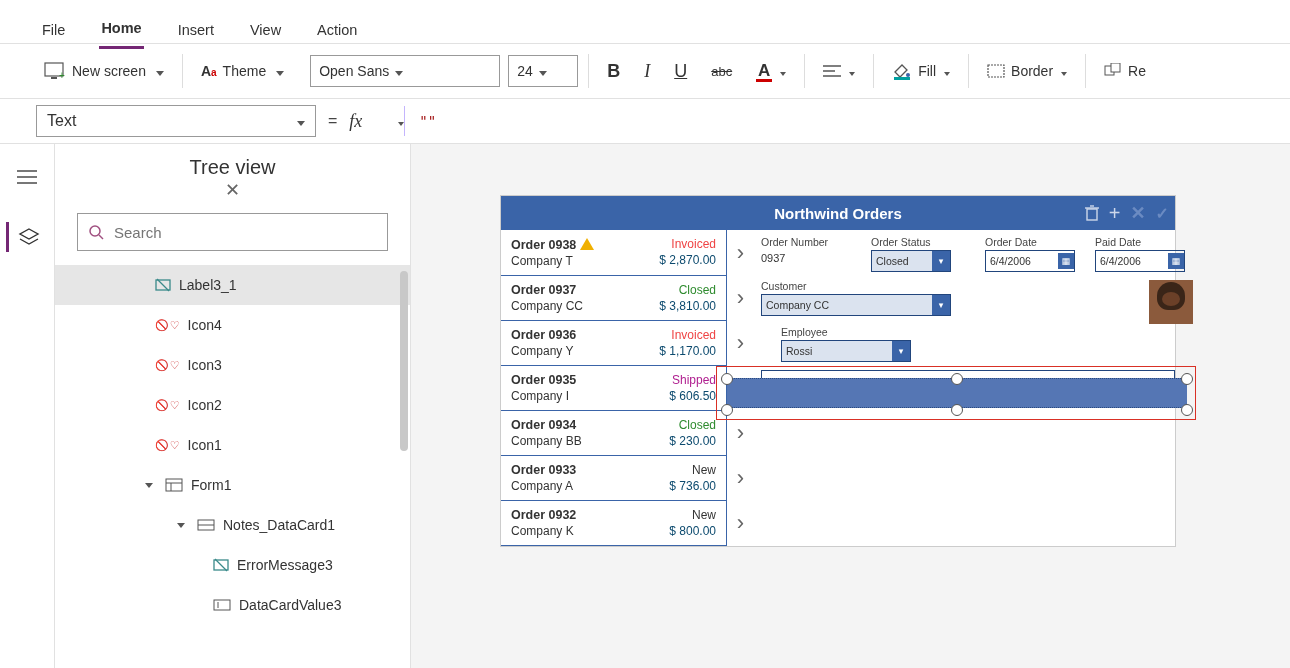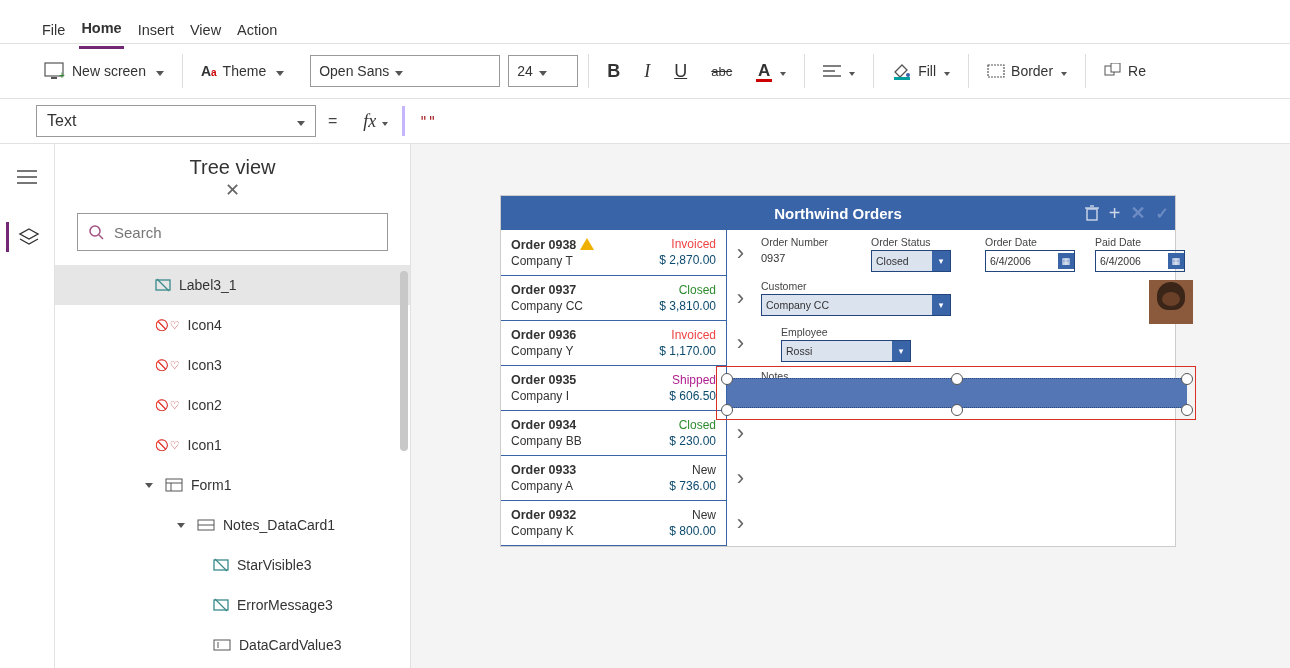--- a/index.html
+++ b/index.html
@@ -1,29 +1,29 @@
 <!DOCTYPE html>
 <html><head>
 <meta charset="utf-8">
 <style>
 * { box-sizing: border-box; margin: 0; padding: 0; font-family: "Segoe UI", Arial, sans-serif; }
 body { background: #fff; width:1290px; height:668px; overflow:hidden; color:#333; }
-.menubar { display:flex; align-items:center; height:44px; border-bottom:1px solid #e1e1e1; padding:16px 20px 0 40px; gap:12px; font-size:14.5px; }
+.menubar { display:flex; align-items:center; height:44px; border-bottom:1px solid #e1e1e1; padding:16px 20px 0 40px; gap:32px; font-size:14.5px; }
 .menubar .item { padding:10px 2px; cursor:pointer; }
 .menubar .item.active { font-weight:600; border-bottom:3px solid #742774; }
 .ribbon { display:flex; align-items:center; height:55px; border-bottom:1px solid #e1e1e1; padding:0 20px 0 36px; gap:8px; font-size:14px; }
 .rib-btn { display:flex; align-items:center; gap:6px; padding:4px 8px; border-radius:2px; cursor:pointer; }
 .vline { width:1px; height:34px; background:#ddd; margin:0 2px; }
 .dd { border:1px solid #999; height:32px; display:flex; align-items:center; padding:0 8px; gap:2px; background:#fff; }
 .chev::after { content:""; display:inline-block; border-left:4px solid transparent; border-right:4px solid transparent; border-top:5px solid #555; margin-left:4px; }
 .chev-sm::after { content:""; display:inline-block; border-left:3px solid transparent; border-right:3px solid transparent; border-top:4px solid #555; margin-left:2px; }
 .formulaRow { display:flex; align-items:center; height:45px; border-bottom:1px solid #e1e1e1; padding:0 16px 0 36px; }
 .propSel { width:280px; height:32px; border:1px solid #999; display:flex; align-items:center; justify-content:space-between; padding:0 10px; }
 .eq { margin:0 12px; font-size:16px; color:#444;}
-.fxBox { width:56px; height:30px; display:flex; align-items:center; justify-content:center; border-right:3px solid #c4b5fd; }
+.fxBox { width:56px; height:30px; display:flex; align-items:center; justify-content:space-between; border-right:1px solid #c4b5fd; }
 .fx { font-style:italic; font-family:"Times New Roman",serif; font-size:18px; }
 .formulaVal { padding-left:14px; color:#a31515; font-family:Consolas,monospace; font-size:14px; }
 .workspace { display:flex; height:calc(668px - 44px - 55px - 45px); }
 .rail { width:55px; border-right:1px solid #e1e1e1; display:flex; flex-direction:column; align-items:center; padding-top:18px; gap:30px; }
 .rail .slot { display:flex; align-items:center; justify-content:center; width:40px; height:30px;}
 .rail .active { border-left:3px solid #742774; margin-left:-3px; padding-left:3px;}
 .panel { width:356px; border-right:1px solid #e1e1e1; display:flex; flex-direction:column; }
 .panelHead { display:flex; align-items:center; justify-content:space-between; padding:12px 22px 8px 22px;flex-direction:column; }
 .panelHead h2 { font-weight:400; font-size:20px;}
 .closeX { font-size:18px; color:#666; cursor:pointer;}
@@ -259,27 +259,20 @@
               <rect x="1" y="1" width="16" height="10" fill="none" stroke="#555"></rect>
               <line x1="1" y1="6" x2="17" y2="6" stroke="#555"></line>
             </svg>
           <span>Notes_DataCard1</span>
         </li>
         <li class="indL">
           <svg width="16" height="16">
               <rect x="1" y="3" width="14" height="10" fill="none" stroke="#3a8a8a" stroke-width="1.3"></rect>
               <line x1="2" y1="2" x2="14" y2="14" stroke="#3a8a8a" stroke-width="1.3"></line>
             </svg>
-          <span>StarVisible3</span>
-        </li>
-        <li class="indL">
-          <svg width="16" height="16">
-              <rect x="1" y="3" width="14" height="10" fill="none" stroke="#3a8a8a" stroke-width="1.3"></rect>
-              <line x1="2" y1="2" x2="14" y2="14" stroke="#3a8a8a" stroke-width="1.3"></line>
-            </svg>
           <span>ErrorMessage3</span>
         </li>
         <li class="indL">
           <svg width="18" height="12">
               <rect x="1" y="1" width="16" height="10" fill="none" stroke="#555"></rect>
               <line x1="5" y1="3" x2="5" y2="9" stroke="#555"></line>
             </svg>
           <span>DataCardValue3</span>
         </li>
       </ul>
@@ -424,21 +417,20 @@
             <div class="field" style="margin-left:20px;">
               <label>Employee</label>
               <div class="empSel">
                   <span>Rossi</span>
                   <span class="ddArrow">▾</span>
                 </div>
             </div>
           </div>
           <div class="avatar"></div>
           <div class="field" style="margin-top:4px;">
-            <label>Notes</label>
             <div class="notesBox"></div>
           </div>
         </div>
       </div>
 
       <div class="selBar"></div>
       <div class="selFrame"></div>
       <div class="selHandle" style="left:220px; top:177px;"></div>
       <div class="selHandle" style="left:220px; top:208px;"></div>
       <div class="selHandle" style="left:450px; top:177px;"></div>

